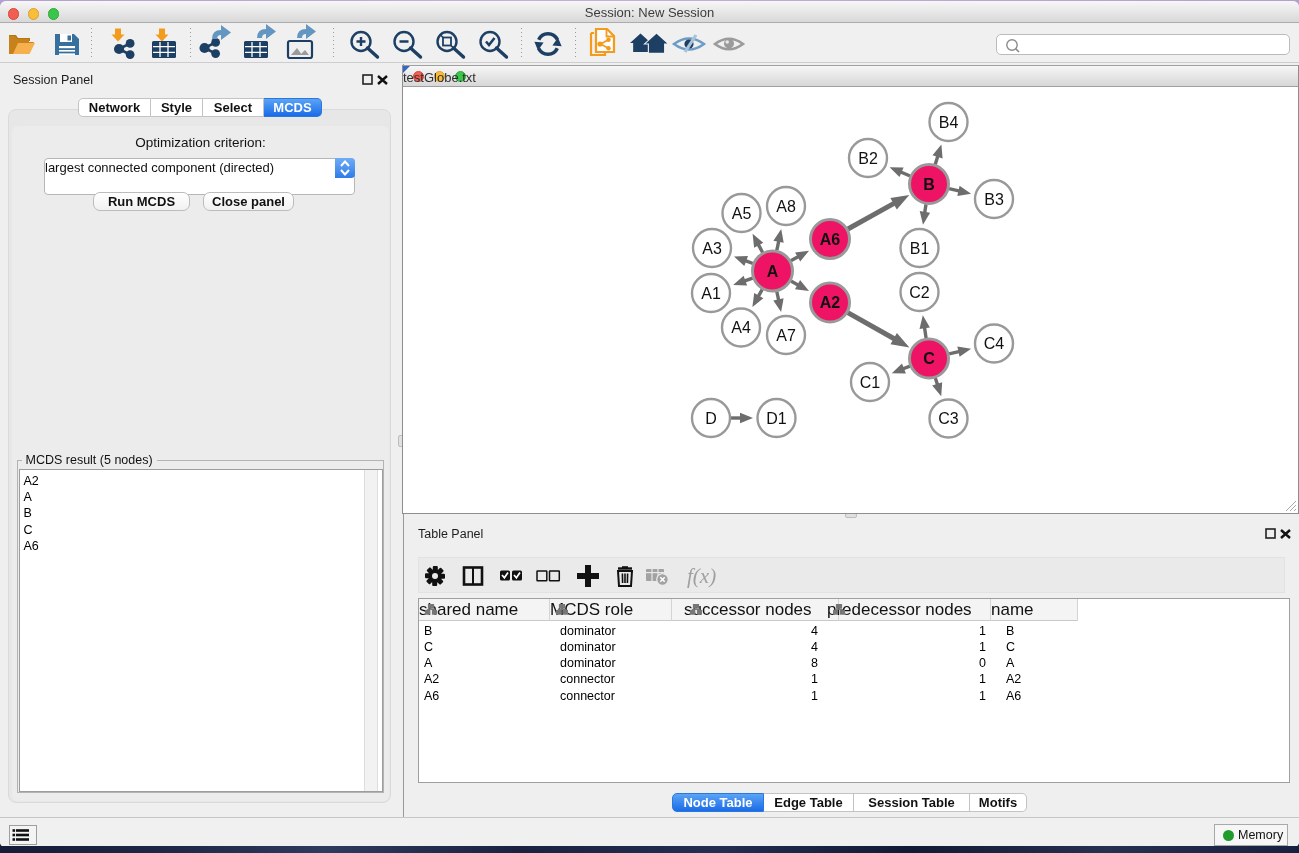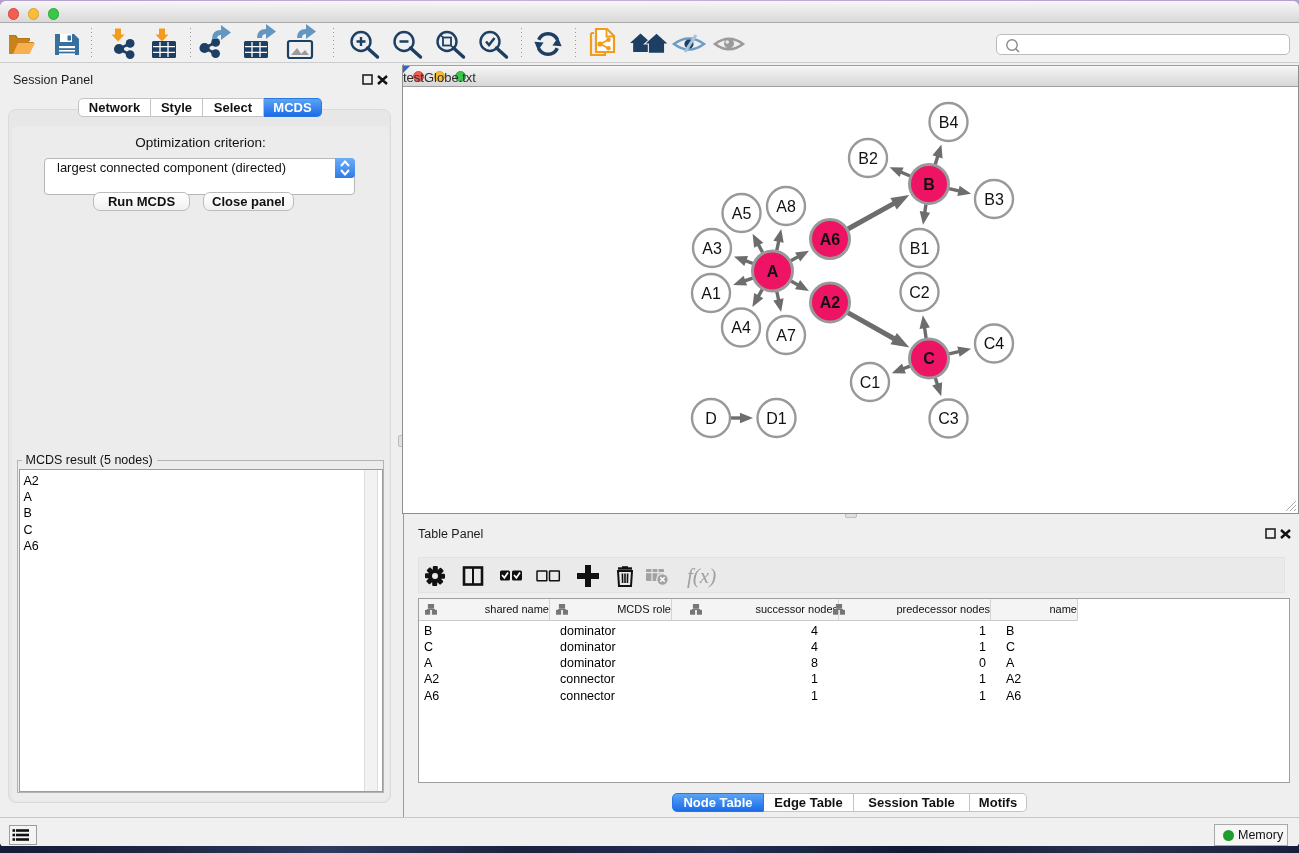--- a/index.html
+++ b/index.html
@@ -36,21 +36,21 @@
     justify-content:center; }
   .tab.first { border-left:1px solid #c3c3c3; border-radius:5px 0 0 5px; }
   .tab.last { border-radius:0 5px 5px 0; }
   .tab.sel { background:linear-gradient(#5ba4f5,#1a6be8); color:#fff; border-color:#2a77e0; }
   #cp-outer { position:absolute; left:8px; top:108px; width:383px; height:694px;
     background:#e7e7e7; border:1px solid #dadada; border-radius:8px; }
   #cp-inner { position:absolute; left:3px; top:16px; width:377px; height:675px;
     background:#ececec; border-radius:6px; }
   #combo { position:absolute; left:32px; top:32px; width:311px; height:37px;
     background:#fff; border:1px solid #b6b6b6; border-radius:4px; font-size:13px;
-    color:#111; line-height:18px; padding-left:12px; }
+    color:#111; line-height:18px; }
   #combo .step { position:absolute; right:-1px; top:-1px; width:20px; height:20px;
     background:linear-gradient(#70acf6,#2e7ce9); border-radius:0 4px 4px 0; }
   .nbtn { position:absolute; height:19px; background:linear-gradient(#ffffff,#f1f1f1);
     border:1px solid #bcbcbc; border-radius:7px; font-size:13px; font-weight:700;
     color:#111; text-align:center; }
   #fieldset { position:absolute; left:4.5px; top:334px; width:367px; height:333px;
     border:1px solid #b3b3b3; }
   #fieldset .legend { position:absolute; left:4px; top:-8px; background:#ececec;
     padding:0 4px; font-size:12.5px; color:#111; }
   #listbox { position:absolute; left:1px; top:8px; width:364px; height:323px;
@@ -68,40 +68,41 @@
   #ntitle .t { position:absolute; top:4px; left:0; width:100%; text-align:left;
     font-size:13px; color:#2e2e2e; }
   
   #tpanel { position:absolute; left:404px; top:518px; width:895px; height:298px; background:#efefef; }
   #tp-toolbar { position:absolute; left:14px; top:38px; width:867px; height:36px; background:#e9e9e9; border:1px solid #e0e0e0; }
   #tbl { position:absolute; left:14px; top:79px; width:872px; height:185px;
     background:#fff; border:1px solid #9f9f9f; }
   #thead { position:absolute; left:0; top:0; width:659px; height:22px;
     background:#f4f4f4; border-bottom:1px solid #c9c9c9; }
   .hcol { position:absolute; top:0; height:22px; border-right:1px solid #d4d4d4;
-    font-size:11px; color:#111; text-align:right; line-height:21px; }
+    font-size:17px; color:#111; text-align:left; line-height:21px; }
   .trow { position:absolute; font-size:12.5px; color:#000; height:16px; line-height:16px; }
   
   
   #statusbar { position:absolute; left:0; top:816px; width:1299px; height:30px;
     background:#f0f0f0; border-top:1px solid #c6c6c6; }
   #memory { position:absolute; right:11px; top:6px; width:74px; height:22px;
     background:#f6f6f6; border:1px solid #a9a9a9; font-size:12.5px; color:#111; }
   #deskbot { position:absolute; left:0; top:846px; width:1299px; height:7px;
     background:linear-gradient(90deg,#10182e,#2a3352 30%,#141c36 60%,#232c49); }
 </style>
 </head>
 <body>
 
 <div id="desktop-top"></div>
 <div id="win">
 <div id="titlebar">
 <div class="tl" style="left:7.5px;background:#f25f52;border:0.5px solid #d8473c"></div>
 <div class="tl" style="left:27.5px;background:#f9bd3c;border:0.5px solid #dfa02e"></div>
 <div class="tl" style="left:47.5px;background:#3bc649;border:0.5px solid #2fa83a"></div>
+<div class="t">Session: New Session</div>
 </div>
 <div id="toolbar">
 <svg class="abs" style="left:0;top:0" width="760" height="39">
         <g transform="translate(8,9)">
           <path d="M1 2 L8 2 L10 5 L22 5 L22 8 L1 8 Z" fill="#b57618"></path>
           <path d="M1 21 L1 3 L7 3 L9 6 L21 6 L21 9 L26 9 L19 21 Z" fill="#c8821c"></path>
           <path d="M5 21 L10 10 L27 10 L21.5 21 Z" fill="#f6b04e"></path>
         </g>
         <g transform="translate(54,9)">
           <path d="M1 1 L20 1 L25 6 L25 22 L1 22 Z" fill="#37709f"></path>

